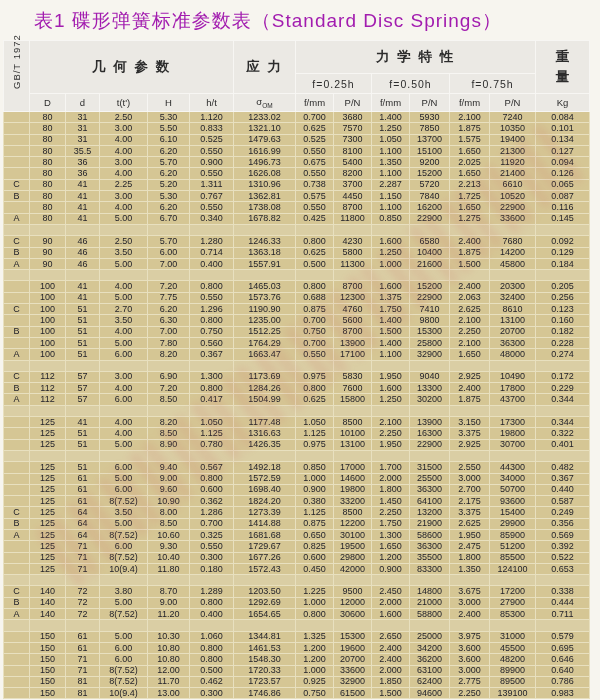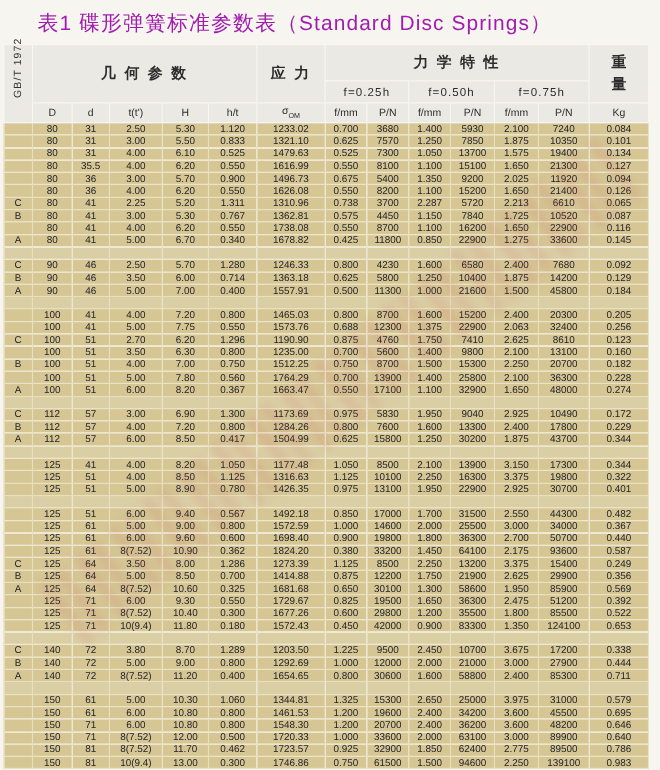--- a/index.html
+++ b/index.html
@@ -783,21 +783,21 @@
           <td>C</td>
           <td>140</td>
           <td>72</td>
           <td>3.80</td>
           <td>8.70</td>
           <td>1.289</td>
           <td>1203.50</td>
           <td>1.225</td>
           <td>9500</td>
           <td>2.450</td>
-          <td>10700</td>
+          <td>14800</td>
           <td>3.675</td>
           <td>17200</td>
           <td>0.338</td>
         </tr>
         <tr>
           <td>B</td>
           <td>140</td>
           <td>72</td>
           <td>5.00</td>
           <td>9.00</td>

